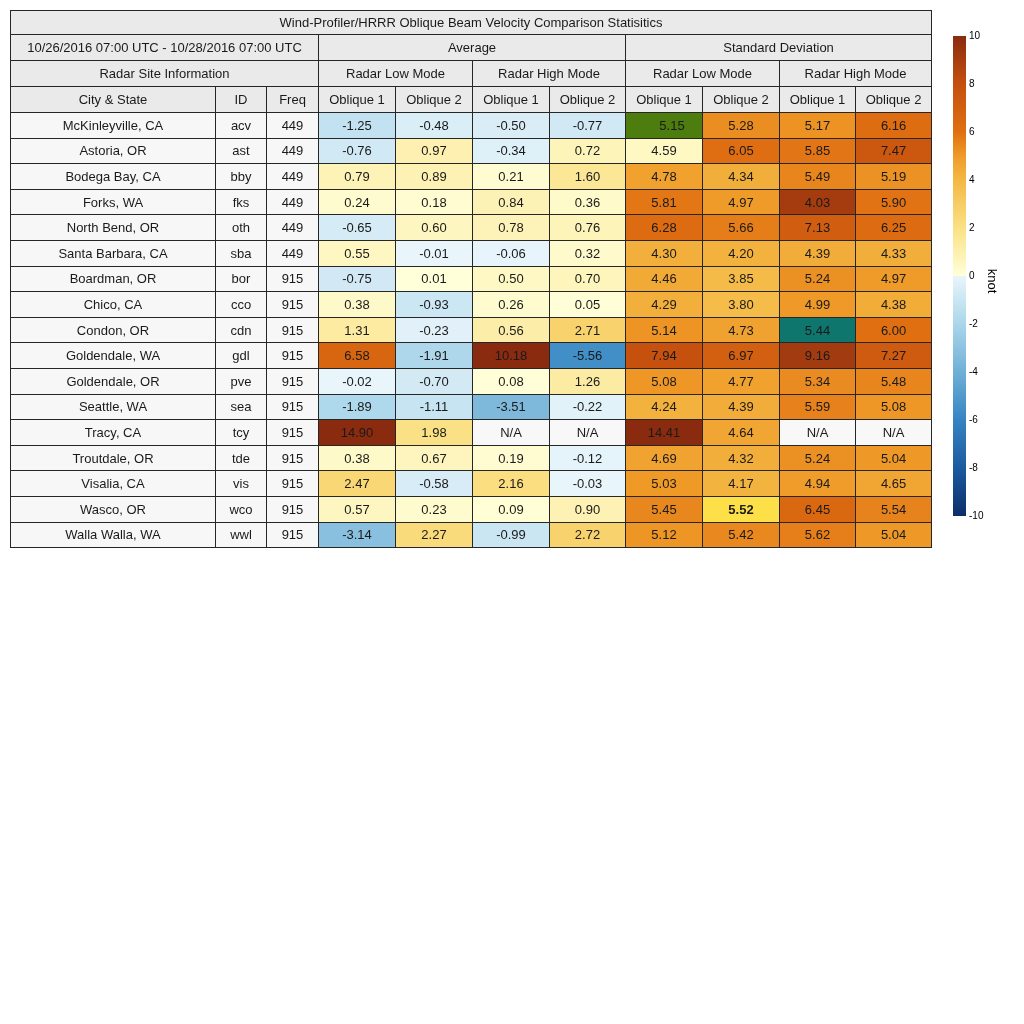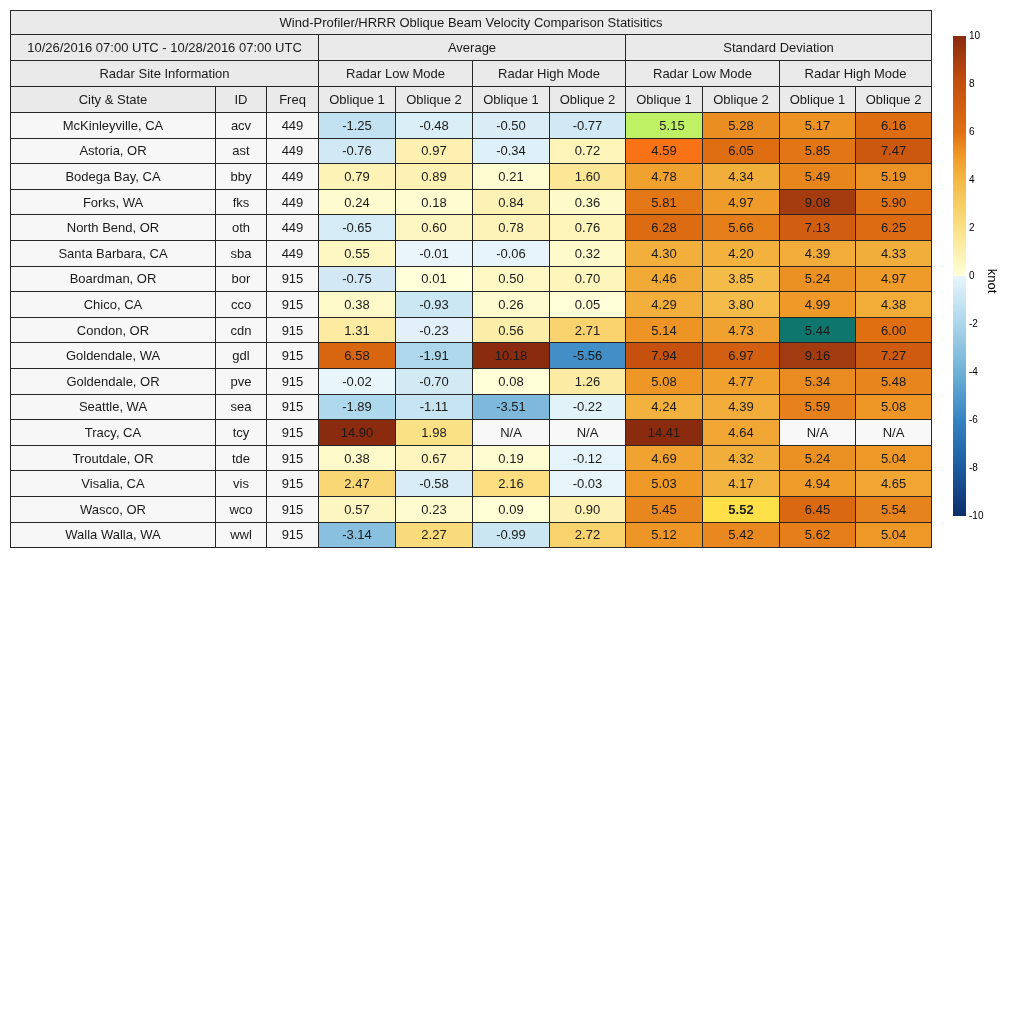--- a/index.html
+++ b/index.html
@@ -122,34 +122,34 @@
     </thead>
     <tbody id="tbody">
         <tr>
           <td class="lbl">McKinleyville, CA</td>
           <td class="lbl">acv</td>
           <td class="lbl">449</td>
           <td class="val" style="background: rgb(194, 226, 241);">-1.25</td>
           <td class="val" style="background: rgb(218, 238, 247);">-0.48</td>
           <td class="val" style="background: rgb(218, 237, 247);">-0.50</td>
           <td class="val" style="background: rgb(209, 233, 245);">-0.77</td>
-          <td class="val" style="background: #bef264; padding-left: 16px;">5.15</td>
+          <td class="val" style="background: #4d7c0f; padding-left: 16px;">5.15</td>
           <td class="val" style="background: rgb(235, 142, 34);">5.28</td>
           <td class="val" style="background: rgb(236, 147, 36);">5.17</td>
           <td class="val" style="background: rgb(222, 109, 18);">6.16</td>
         </tr>
         <tr>
           <td class="lbl">Astoria, OR</td>
           <td class="lbl">ast</td>
           <td class="lbl">449</td>
           <td class="val" style="background: rgb(209, 233, 245);">-0.76</td>
           <td class="val" style="background: rgb(253, 240, 176);">0.97</td>
           <td class="val" style="background: rgb(222, 240, 248);">-0.34</td>
           <td class="val" style="background: rgb(253, 244, 186);">0.72</td>
-          <td class="val" style="background: #f97316;">4.59</td>
+          <td class="val" style="background: #fef9c3;">4.59</td>
           <td class="val" style="background: rgb(223, 110, 18);">6.05</td>
           <td class="val" style="background: rgb(226, 117, 21);">5.85</td>
           <td class="val" style="background: rgb(204, 88, 16);">7.47</td>
         </tr>
         <tr>
           <td class="lbl">Bodega Bay, CA</td>
           <td class="lbl">bby</td>
           <td class="lbl">449</td>
           <td class="val" style="background: rgb(253, 243, 183);">0.79</td>
           <td class="val" style="background: rgb(253, 242, 179);">0.89</td>
@@ -163,21 +163,21 @@
         <tr>
           <td class="lbl">Forks, WA</td>
           <td class="lbl">fks</td>
           <td class="lbl">449</td>
           <td class="val" style="background: rgb(254, 251, 207);">0.24</td>
           <td class="val" style="background: rgb(255, 252, 209);">0.18</td>
           <td class="val" style="background: rgb(253, 242, 181);">0.84</td>
           <td class="val" style="background: rgb(254, 250, 202);">0.36</td>
           <td class="val" style="background: rgb(227, 119, 22);">5.81</td>
           <td class="val" style="background: rgb(239, 155, 41);">4.97</td>
-          <td class="val" style="background: rgb(165, 60, 16);">9.08</td>
+          <td class="val" style="background: rgb(165, 60, 16);">4.03</td>
           <td class="val" style="background: rgb(226, 115, 20);">5.90</td>
         </tr>
         <tr>
           <td class="lbl">North Bend, OR</td>
           <td class="lbl">oth</td>
           <td class="lbl">449</td>
           <td class="val" style="background: rgb(213, 235, 246);">-0.65</td>
           <td class="val" style="background: rgb(254, 246, 192);">0.60</td>
           <td class="val" style="background: rgb(253, 243, 184);">0.78</td>
           <td class="val" style="background: rgb(253, 244, 185);">0.76</td>

